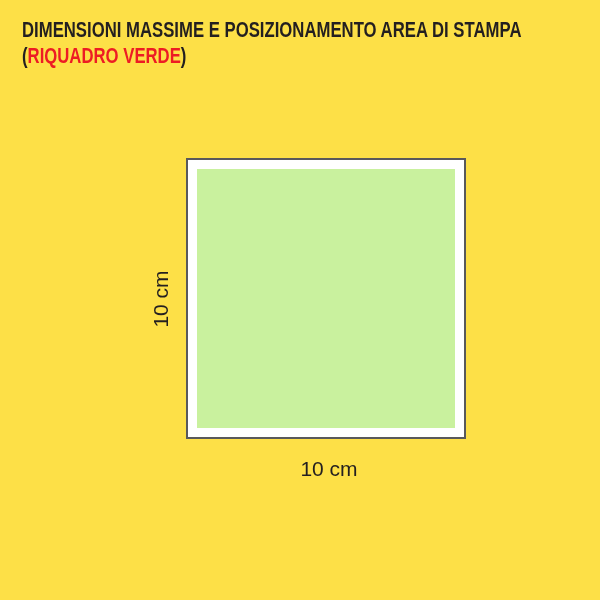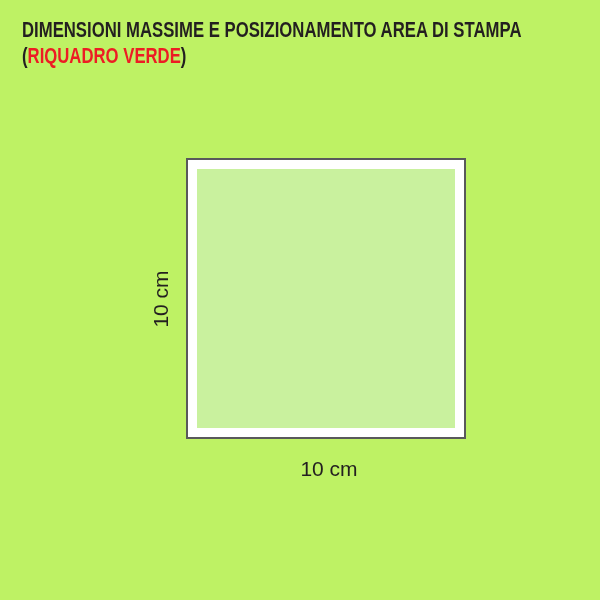--- a/index.html
+++ b/index.html
@@ -4,21 +4,21 @@
 <style>
   html, body {
     margin: 0;
     padding: 0;
     background: #ffffff;
   }
   .page {
     position: relative;
     width: 600px;
     height: 600px;
-    background: #bef264;
+    background: #fde047;
     overflow: hidden;
     font-family: "Liberation Sans", sans-serif;
   }
 
   
   .title-block {
     position: absolute;
     left: 22px;
     top: 17px;
     width: 760px;

